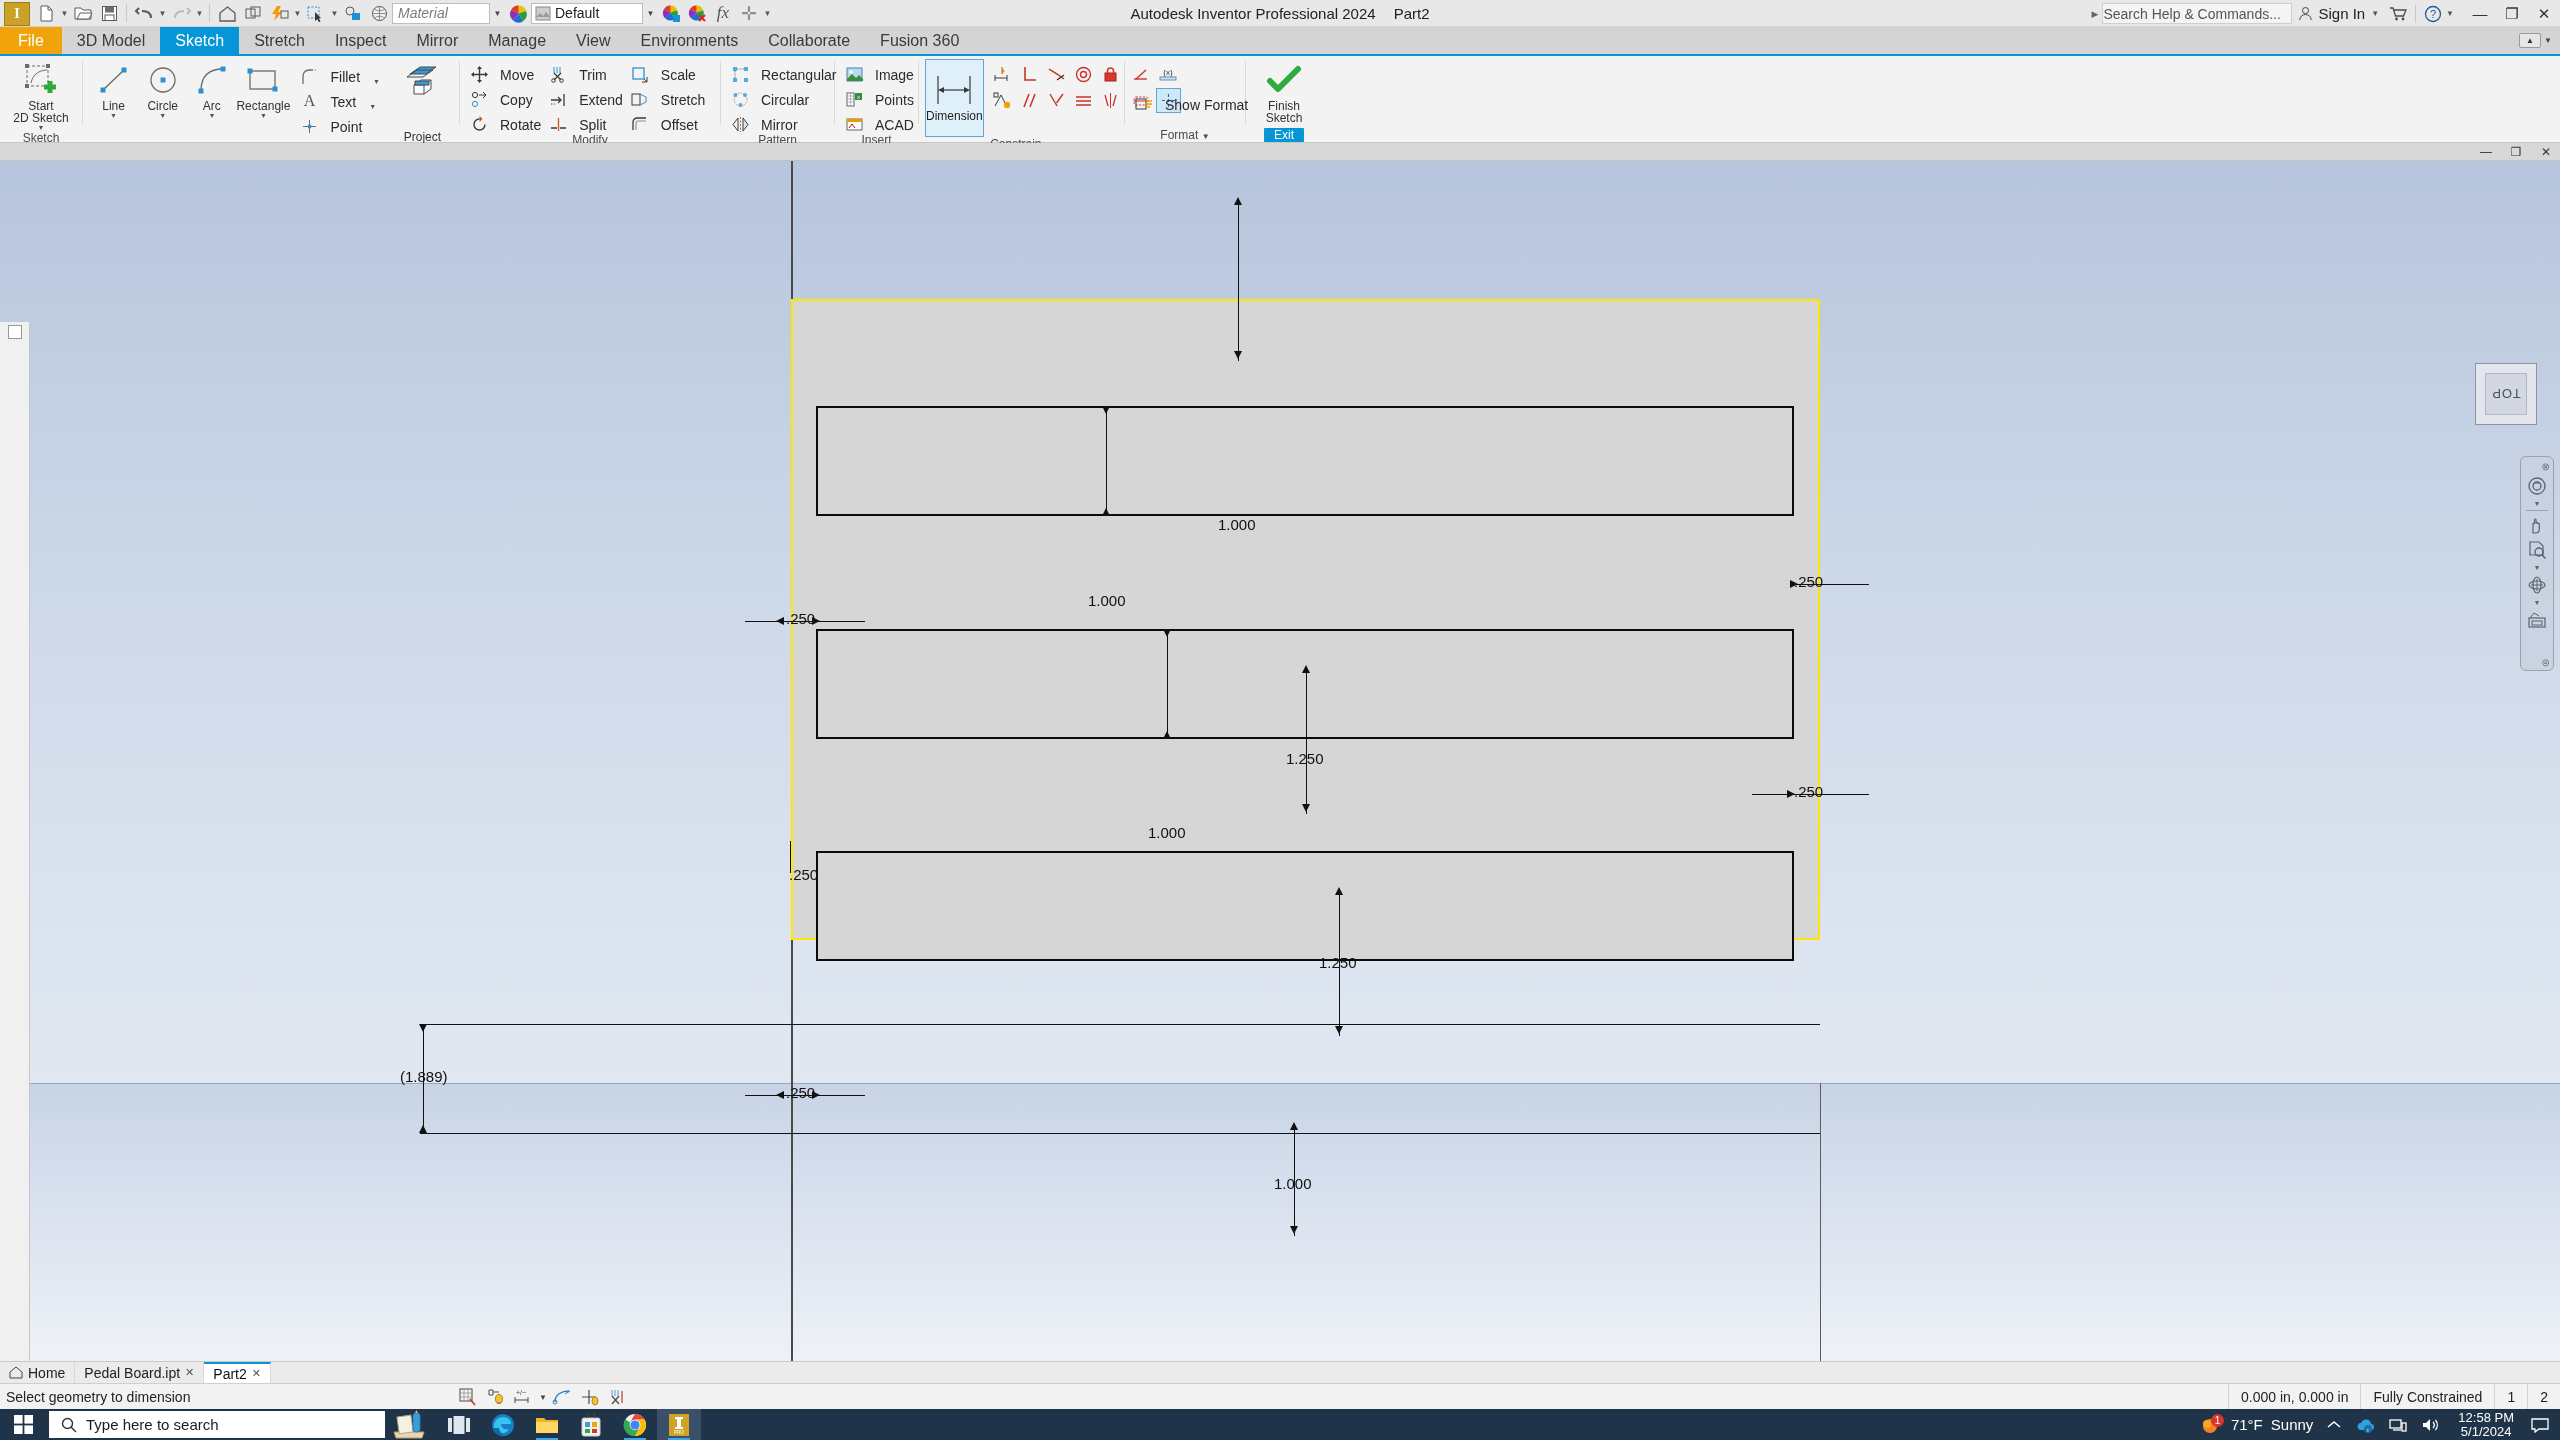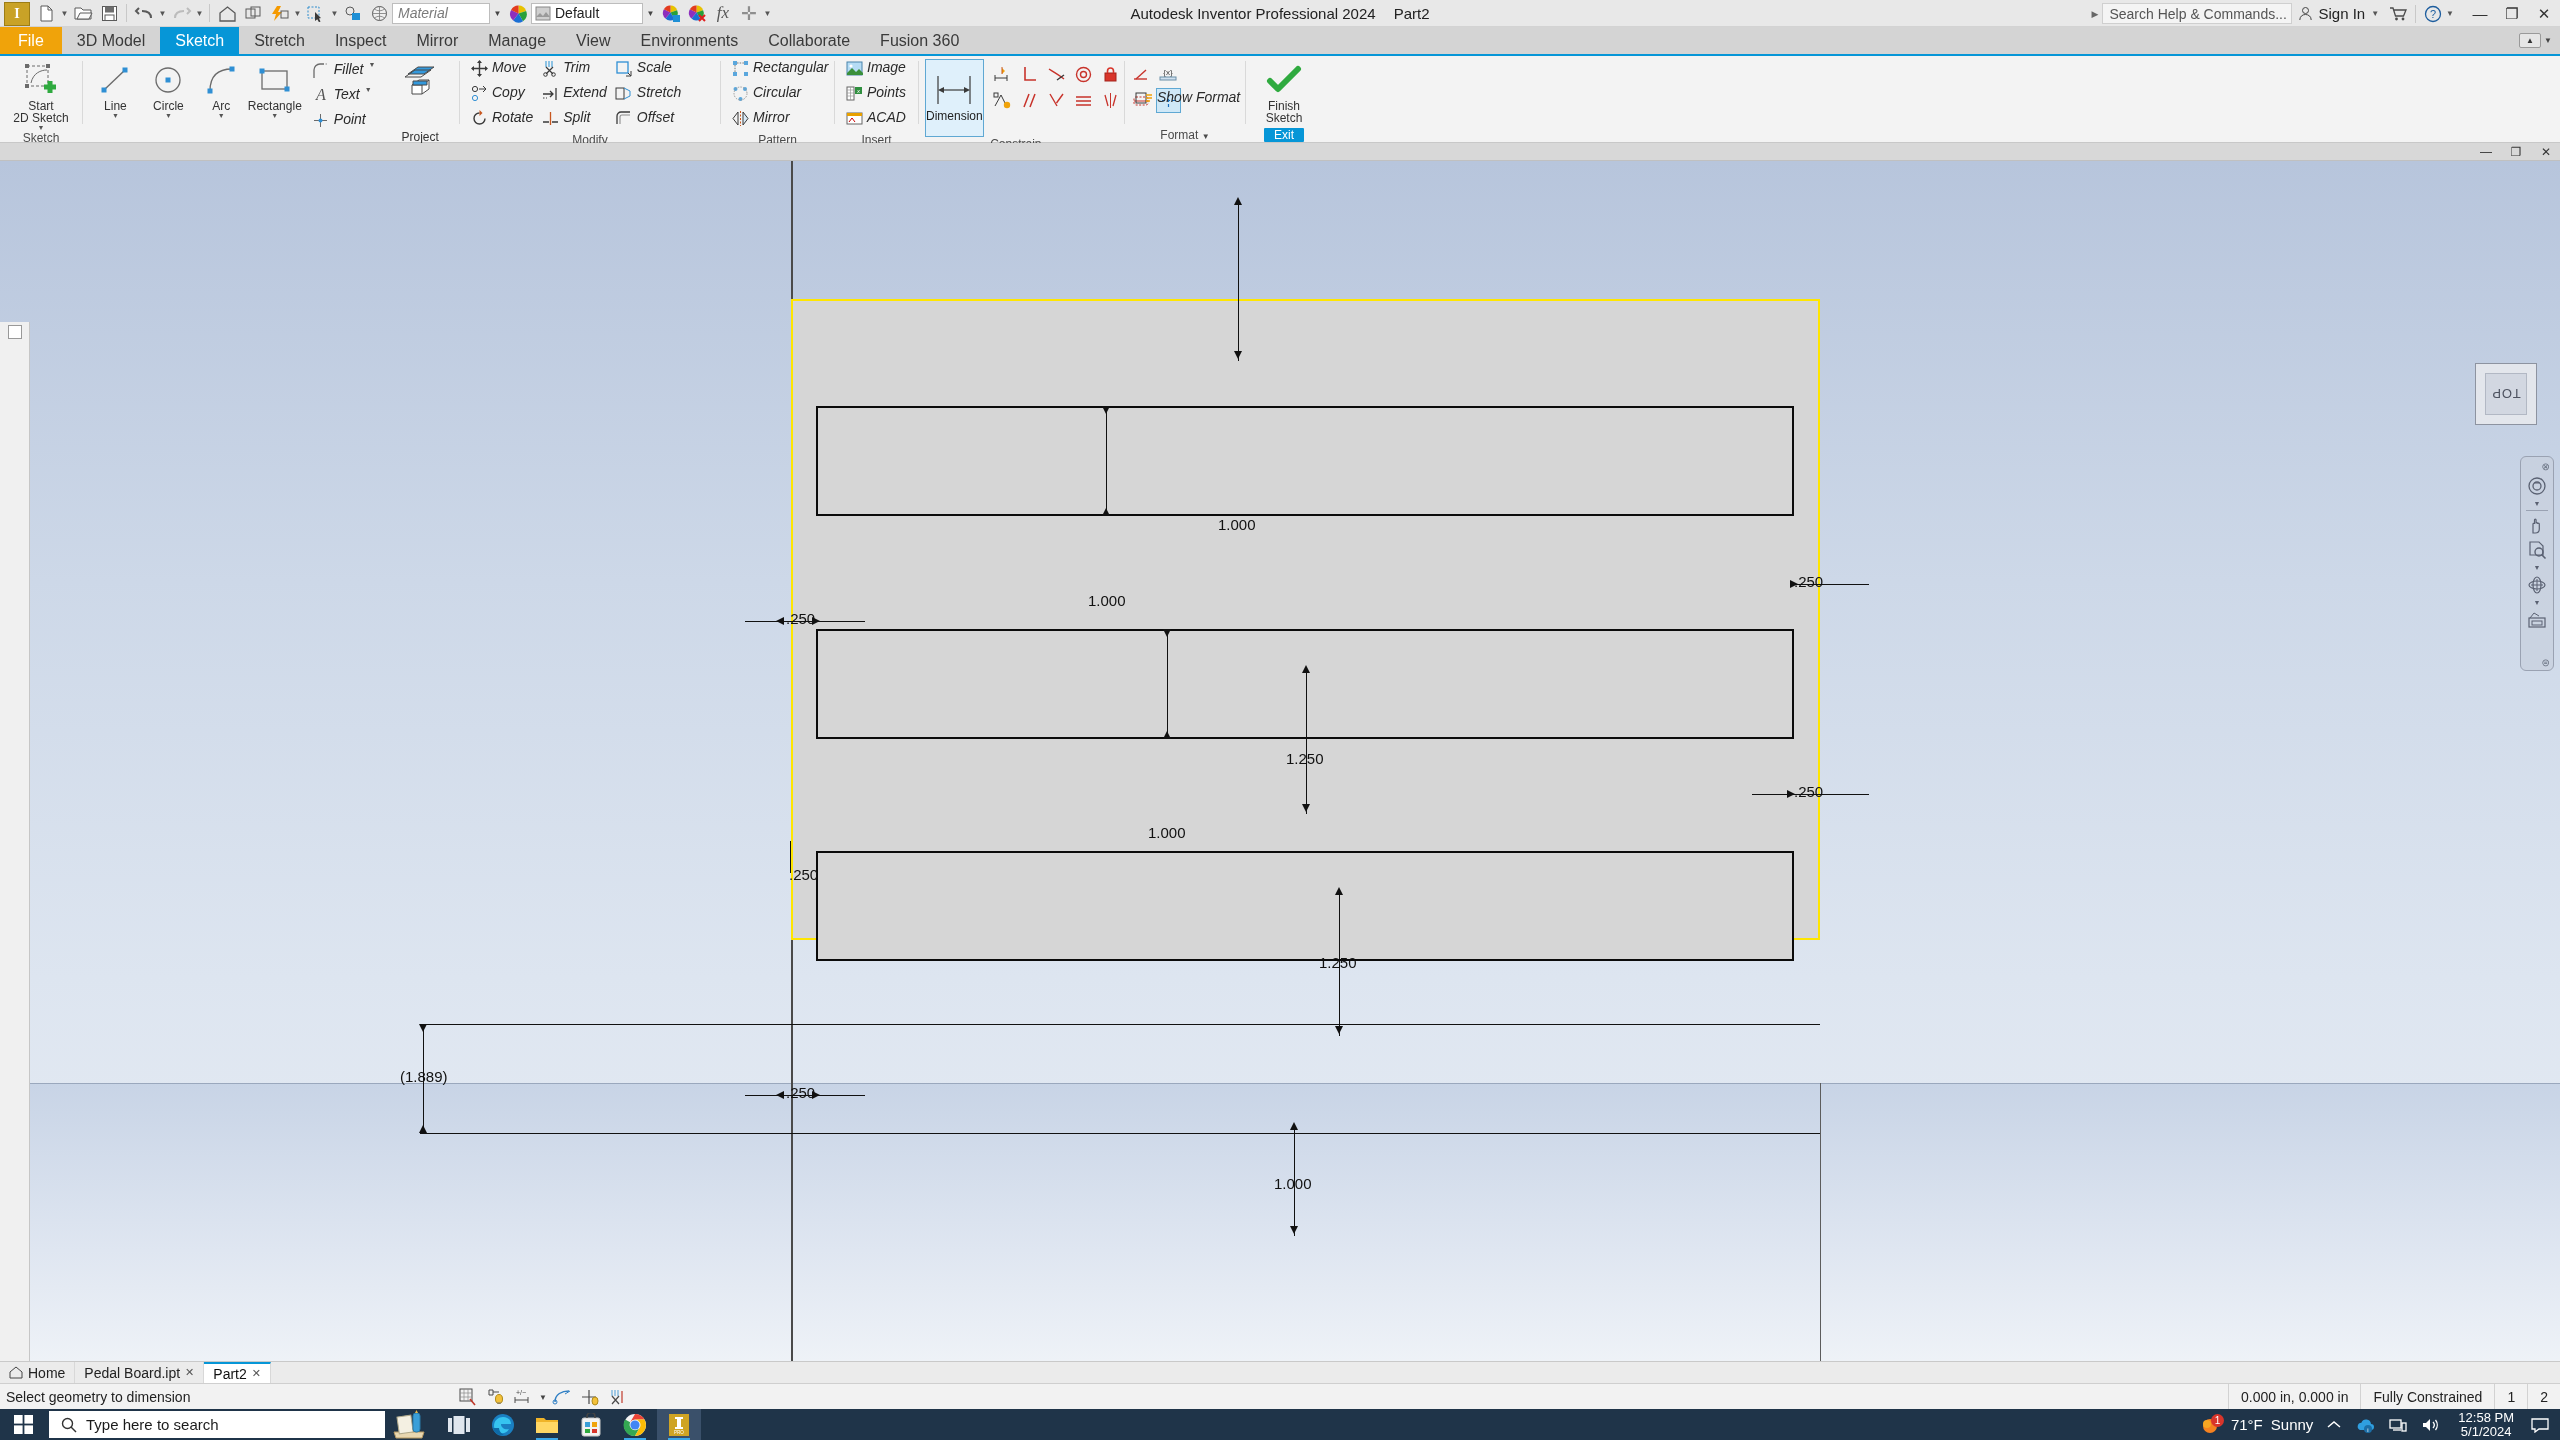--- a/index.html
+++ b/index.html
@@ -44,21 +44,21 @@
   .title-center{
     position:absolute;left:0;top:0;width:2560px;height:27px;
     display:flex;align-items:center;justify-content:center;
     font-size:15px;color:#222;pointer-events:none;
   }
   .title-right{
     position:absolute; right:0; top:0; height:27px; display:flex; align-items:center; gap:0px;
   }
   .searchbox{
     width:190px;height:21px;background:#f4f4f4;border:1px solid #cfcfcf;
-    display:flex;align-items:center;padding-left:6px;font-size:14px;color:#555;
+    display:flex;align-items:center;font-size:14px;color:#555;
   }
   .signin{ display:flex;align-items:center;gap:5px;font-size:15px;color:#222;padding:0 6px; }
   .wbtn{ width:32px;height:27px;display:flex;align-items:center;justify-content:center;font-size:15px;color:#333; }
 
   
   .tabbar{
     position:absolute;left:0;top:27px;width:2560px;height:27px;
     background:#d4d4d4; display:flex; align-items:stretch; font-size:16px;
   }
   .tab{ padding:0 15px; display:flex;align-items:center; color:#3a3a3a; }
@@ -87,22 +87,22 @@
     width:58px;display:flex;flex-direction:column;align-items:center;gap:1px;
     font-size:12px;color:#333;text-align:center;line-height:12px;padding-top:2px;
   }
   .bigbtn .glyph{ height:38px;display:flex;align-items:center;justify-content:center; }
   .bigbtn .cap{ white-space:pre-line; }
   .bigbtn .dd{ font-size:7px;color:#555;line-height:6px; }
 
   .colgrid{ display:flex; flex-direction:column; gap:1px; }
   .rowgrid{ display:flex; gap:2px; }
   .smbtn{
-    display:flex;align-items:flex-start;gap:4px;height:24px;padding:0 4px;
-    font-size:14px;color:#2b2b2b;white-space:nowrap;font-style:italic;
+    display:flex;align-items:flex-end;gap:12px;height:24px;padding:0 4px;
+    font-size:14px;color:#2b2b2b;white-space:nowrap;
   }
   .smbtn .ic{ width:18px;height:18px;display:flex;align-items:center;justify-content:center;flex:0 0 18px;}
   .smbtn .dd{ font-size:7px;color:#555;margin-left:1px; }
   .iconbtn{ width:25px;height:25px;display:flex;align-items:center;justify-content:center; }
   .iconbtn.sel{ background:#cfe8f7;border:1px solid #5fa8d3; }
   .dimbtn{
     width:60px;display:flex;flex-direction:column;align-items:center;
     border:1px solid #5fa8d3;background:#dff0fb;height:78px;justify-content:center;gap:2px;
     font-size:12px;color:#222;
   }

